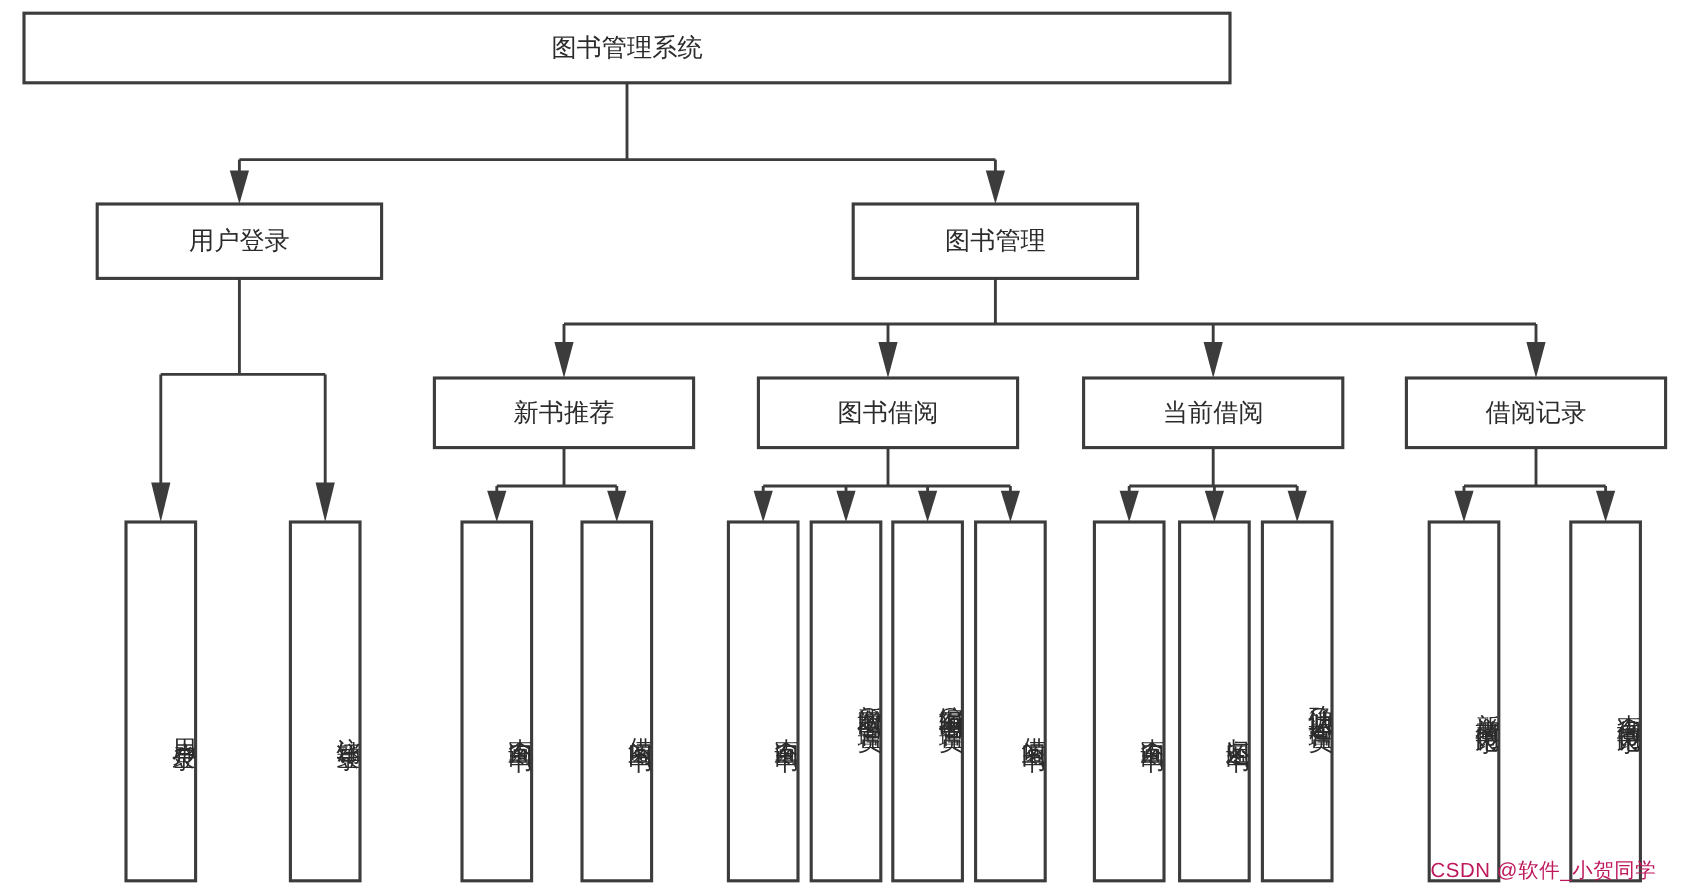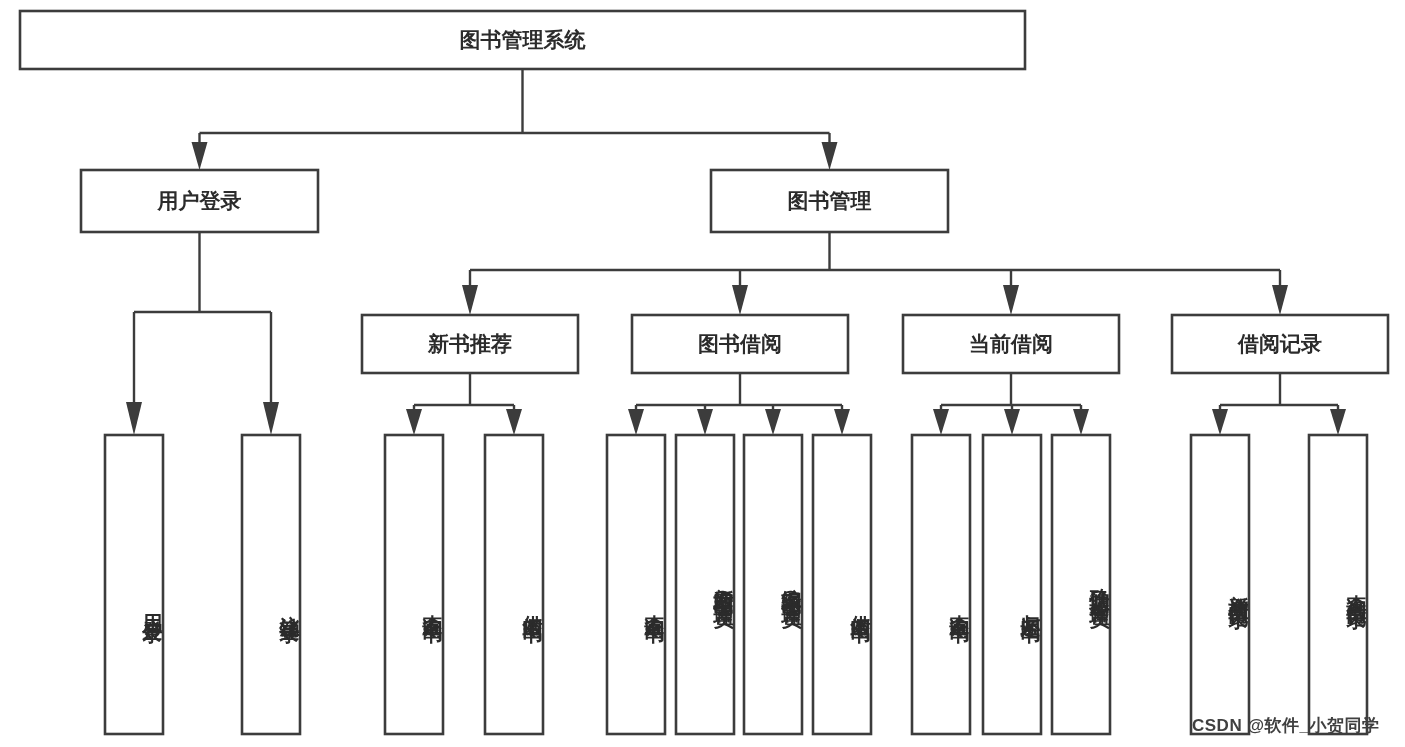--- a/index.html
+++ b/index.html
@@ -11,21 +11,20 @@
     width: 1405px;
     height: 747px;
     font-family: "Liberation Sans", "DejaVu Sans", sans-serif;
     overflow: hidden;
   }
   #diagram-root {
     position: relative;
     width: 1248px;
     height: 747px;
     background: #ffffff;
-    font-weight: bold;
   }
   svg.canvas {
     position: absolute;
     top: 0;
     left: 0;
     width: 1405px;
     height: 747px;
   }
   .node-box {
     fill: #ffffff;
@@ -59,21 +58,21 @@
     letter-spacing: 3px;
     color: #2b2b2b;
     text-align: center;
     white-space: nowrap;
     pointer-events: none;
   }
   .watermark {
     position: absolute;
     font-family: "Liberation Sans", "DejaVu Sans", sans-serif;
     font-size: 17px;
-    color: #404040;
+    color: #be185d;
     white-space: nowrap;
     letter-spacing: 0.5px;
   }
 </style>
 </head>
 <body>
 
 <div id="diagram-root">
 
   <svg class="canvas" viewBox="0 0 1405 747">

